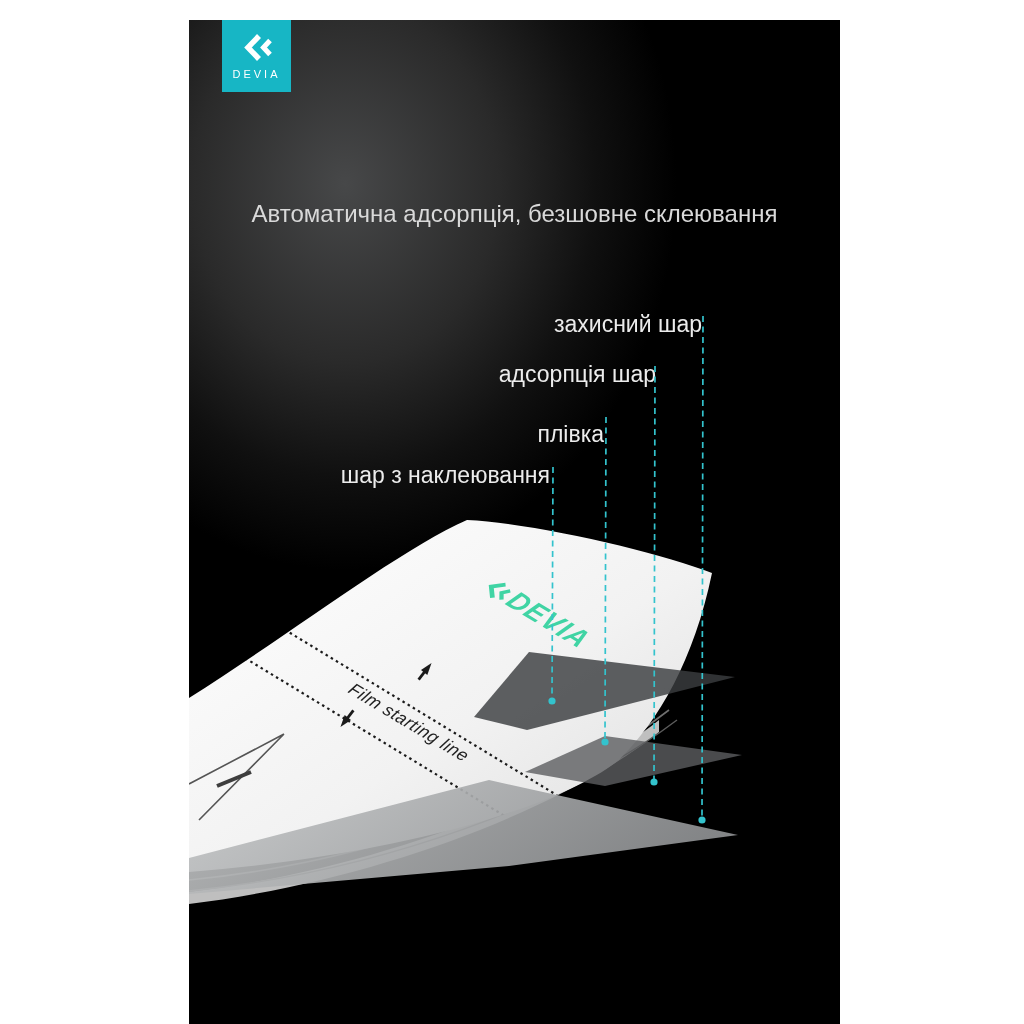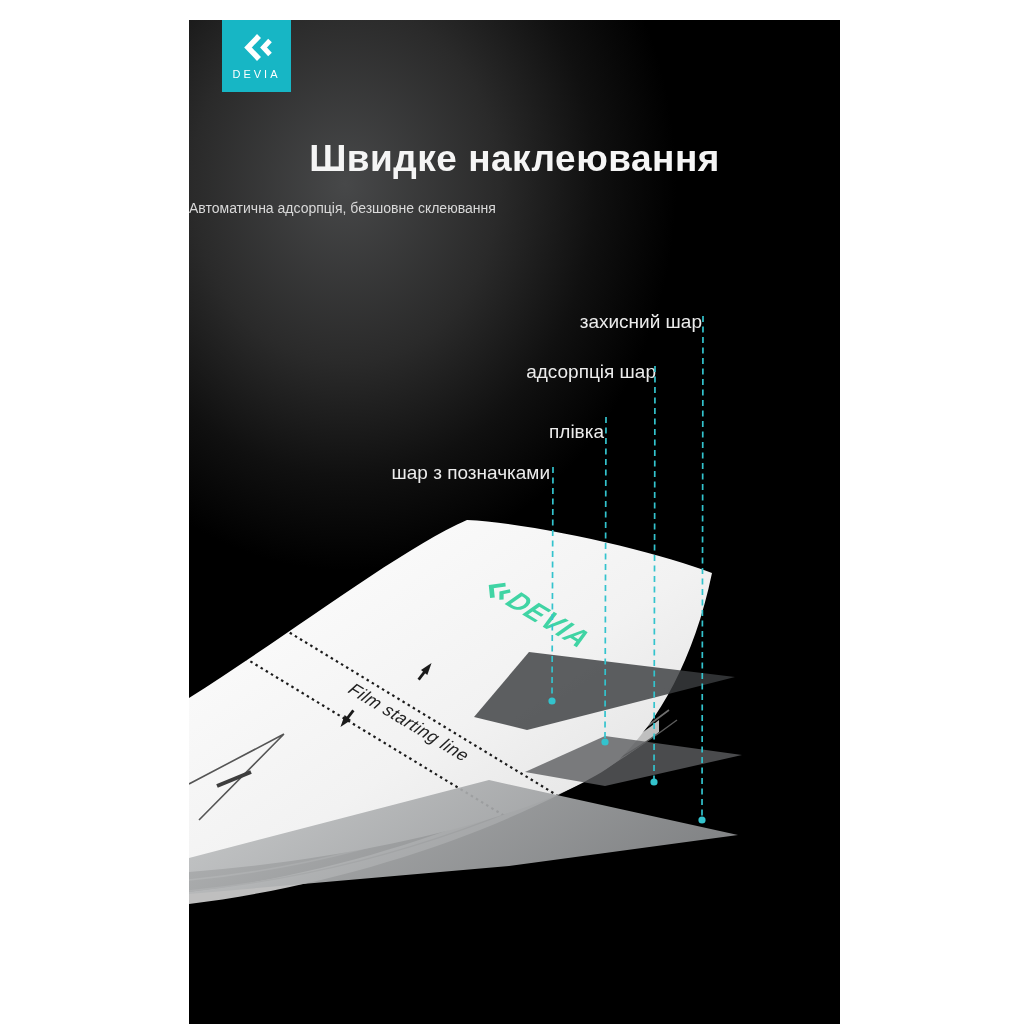--- a/index.html
+++ b/index.html
@@ -23,49 +23,48 @@
     gap:5px;
   }
   .badge-label{
     color:#ffffff;font-size:11px;letter-spacing:3px;font-weight:400;
   }
   .heading-title{
     position:absolute;left:0;top:118px;width:100%;text-align:center;
     color:#f5f5f5;font-size:37px;font-weight:bold;letter-spacing:0.5px;
   }
   .heading-subtitle{
-    position:absolute;left:0;top:180px;width:100%;
-    color:#d9d9d9;font-size:14px;font-weight:400;
+    position:absolute;left:0;top:180px;width:100%;text-align:center;
+    color:#d9d9d9;font-size:24px;font-weight:400;
   }
   .layer-label{
-    position:absolute;color:#ececec;font-size:19px;white-space:nowrap;
+    position:absolute;color:#ececec;font-size:23px;white-space:nowrap;
     text-align:left;
   }
   .illustration{position:absolute;left:0;top:0;width:645px;height:1024px;}
 </style>
 </head>
 <body>
 
 <div class="panel">
 
   <div class="badge">
     <svg width="36" height="30" viewBox="0 0 36 30" aria-hidden="true">
       <path d="M20 3 L9 14.5 L20 26" fill="none" stroke="#ffffff" stroke-width="5.5"></path>
       <path d="M31 7.5 L24.5 14.5 L31 21.5" fill="none" stroke="#ffffff" stroke-width="5"></path>
     </svg>
     <div class="badge-label">DEVIA</div>
   </div>
 
-  <div class="heading-title">Швидке наклеювання</div>
   <div class="heading-subtitle">Автоматична адсорпція, безшовне склеювання</div>
 
   <div class="layer-label" style="top:291px;right:138px;">захисний шар</div>
   <div class="layer-label" style="top:341px;right:184px;">адсорпція шар</div>
   <div class="layer-label" style="top:401px;right:236px;">плівка</div>
-  <div class="layer-label" style="top:442px;right:290px;">шар з позначками</div>
+  <div class="layer-label" style="top:442px;right:290px;">шар з наклеювання</div>
 
   <svg class="illustration" viewBox="0 0 645 1024">
     <defs>
       <linearGradient id="filmGrad" x1="0" y1="0" x2="1" y2="1">
         <stop offset="0" stop-color="#ffffff"></stop>
         <stop offset="0.55" stop-color="#f2f2f2"></stop>
         <stop offset="1" stop-color="#dcdcdc"></stop>
       </linearGradient>
       <linearGradient id="sheetCGrad" x1="0" y1="0" x2="1" y2="0.3">
         <stop offset="0" stop-color="#c4c6c7"></stop>

